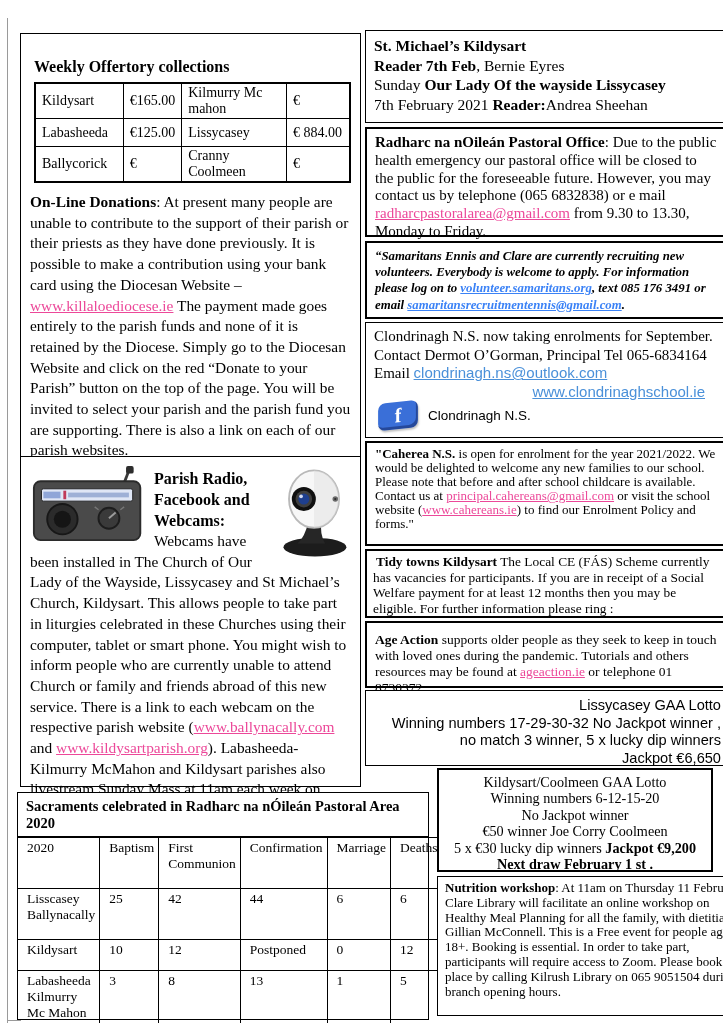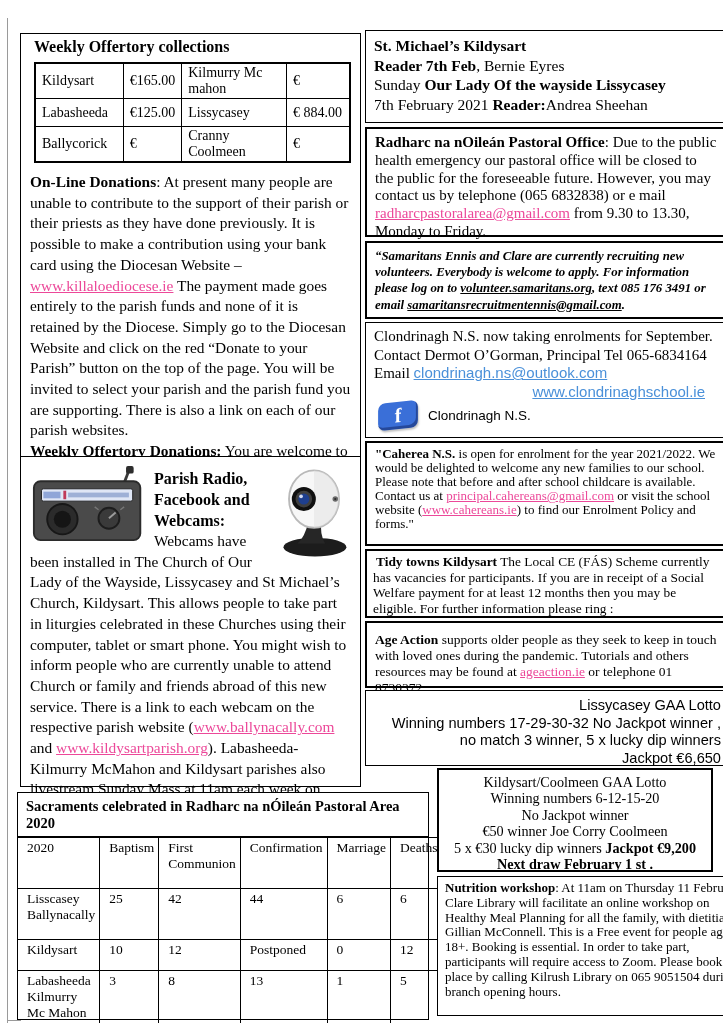--- a/index.html
+++ b/index.html
@@ -8,21 +8,21 @@
   .page::before{content:"";position:absolute;left:7px;top:18px;bottom:0;width:1px;background:#9a9a9a;}
   .page::after{content:"";position:absolute;left:7px;bottom:2px;width:14px;height:1px;background:#9a9a9a;}
   .box{position:absolute;border:1.5px solid #000;background:#fff;box-sizing:border-box;}
   .thick{border-width:2px;}
   .b{font-weight:bold;}
   .lnk{color:#ec4899;text-decoration:underline;cursor:pointer;}
   .sans{font-family:"Liberation Sans",sans-serif;}
   span.sans.lnk{color:#4a90d9;}
 
   
-  #box-offertory{left:20px;top:33px;width:341px;height:496px;padding:2px 9px;}
+  #box-offertory{left:20px;top:33px;width:341px;height:496px;padding:22px 9px;}
   #offertory-title{font-size:16px;font-weight:bold;margin:2px 0 6px 4px;}
   table{border-collapse:collapse;}
   #offertory-table{margin-left:4px;border:2px solid #000;}
   #offertory-table td{border:1.5px solid #000;font-size:14px;height:25px;padding:1px 6px;}
   #offertory-table td.c0{width:80px;} #offertory-table td.c1{width:45px;}
   #offertory-table td.c2{width:110px;} #offertory-table td.c3{width:57px;}
   .para{font-size:15.4px;line-height:20.7px;margin-top:9px;text-align:left;}
   #donations-p2{margin-top:0;}
 
   #box-radio{left:20px;top:456px;width:341px;height:331px;padding:7px 9px;}
@@ -44,21 +44,21 @@
   #sacraments-table tr.r1 td{height:46px;}
   #sacraments-table tr.r2 td{height:26px;}
   #sacraments-table tr.r3 td{height:56px;}
 
   
   .rbox{left:365px;width:363px;}
   #box-stmichaels{top:30px;height:93px;padding:5px 8px;font-size:15.5px;line-height:19.5px;}
   #box-pastoral{top:127px;height:110px;padding:5px 8px;font-size:15px;line-height:17.8px;}
   #box-samaritans{top:241px;height:78px;padding:5px 8px;font-size:12.8px;line-height:16.2px;
                   font-weight:bold;font-style:italic;}
-  #box-samaritans .lnk{color:#000000;}
+  #box-samaritans .lnk{color:#3b82f6;}
   #box-clondrinagh{top:322px;height:116px;padding:4px 8px;font-size:15px;line-height:18.6px;}
   #clondrinagh-site{text-align:right;padding-right:14px;}
   #fb-row{display:flex;align-items:center;gap:10px;margin-top:1px;}
   #facebook-icon{width:40px;height:27px;background:#3a6fd8;border-radius:7px;
                  transform:rotate(-6deg) skewX(-6deg);display:flex;align-items:center;justify-content:center;
                  color:#fff;font-family:"Liberation Serif",serif;font-weight:bold;font-size:20px;
                  box-shadow:inset -2px -3px 0 rgba(0,0,40,.35), 1px 2px 2px rgba(0,0,0,.25);margin-left:4px;}
   #fb-label{font-family:"Liberation Sans",sans-serif;font-size:13.5px;}
   #box-caherea{top:441px;height:105px;padding:4px 8px;font-size:13px;line-height:14.1px;}
   #box-tidy{top:549px;height:69px;padding:3px 6px;font-size:13.4px;line-height:15.5px;}

